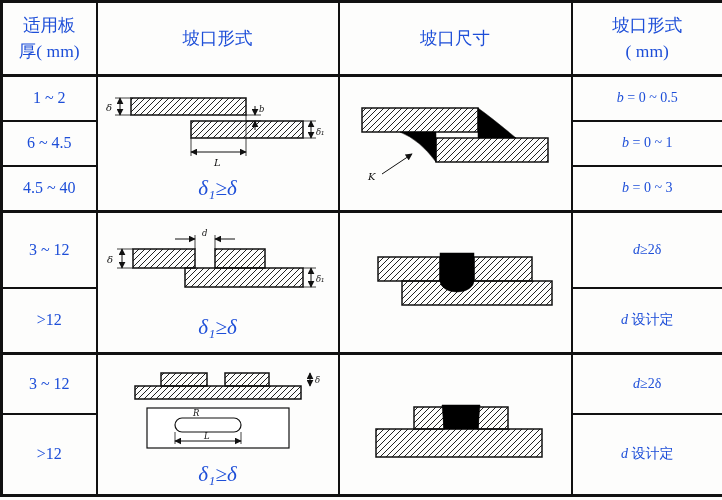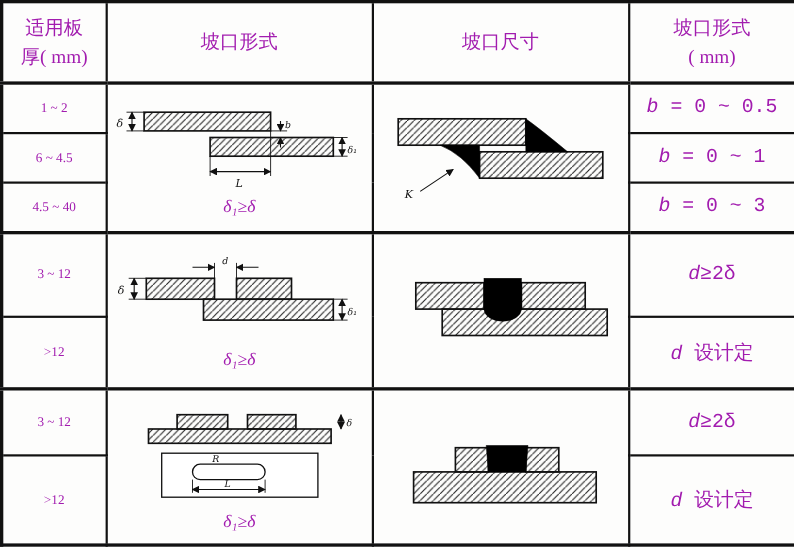--- a/index.html
+++ b/index.html
@@ -1,27 +1,27 @@
 <!DOCTYPE html>
 <html><head>
 <meta charset="utf-8">
 <style>
   * { margin:0; padding:0; box-sizing:border-box; }
   html,body { background:#ffffff; }
   .sheet {
-    width:722px; height:500px; background:#fdfdfc; color:#a21caf;
+    width:722px; height:500px; background:#fdfdfc; color:#1d4ed8;
     font-family:"Liberation Serif","DejaVu Serif",serif; overflow:hidden;
   }
   table { border-collapse:collapse; table-layout:fixed; width:722px; border:3px solid #111; }
   td,th { border:2px solid #111; text-align:center; vertical-align:middle; font-weight:normal; }
   th { font-size:17.5px; white-space:pre-line; line-height:1.45; }
-  .c-th { font-size:12px; }
-  .c-size { font-size:18px;font-family:Liberation Mono, monospace; }
+  .c-th { font-size:16px; }
+  .c-size { font-size:14px; }
   .sv { font-style:italic; }
-  .formula { font-style:italic; font-size:16px; margin-top:2px; }
+  .formula { font-style:italic; font-size:21px; margin-top:2px; }
   tr.gsep > td { border-top:3px solid #111; }
   .rh  { height:74px; }
   .r45 { height:45px; }
   .r46 { height:46px; }
   .r76 { height:76px; }
   .r66 { height:66px; }
   .r60 { height:60px; }
   .r82 { height:82px; }
   svg.diag { display:block; margin:0 auto; }
   .plate { fill:url(#hatch); stroke:#111; stroke-width:1.5; }

